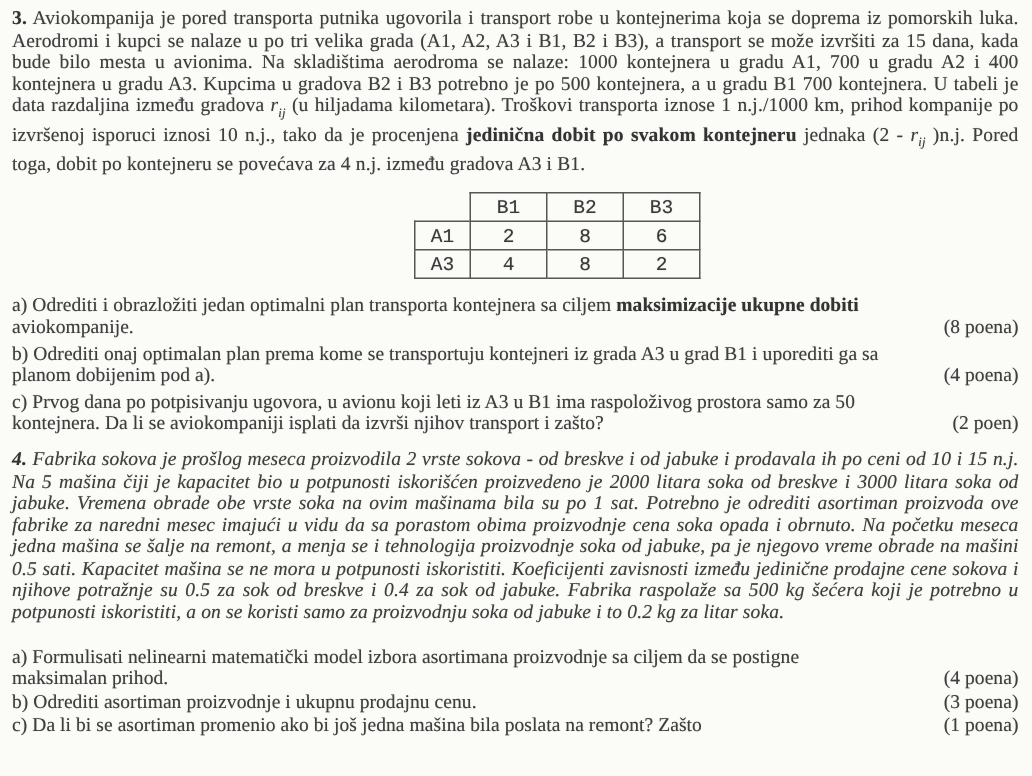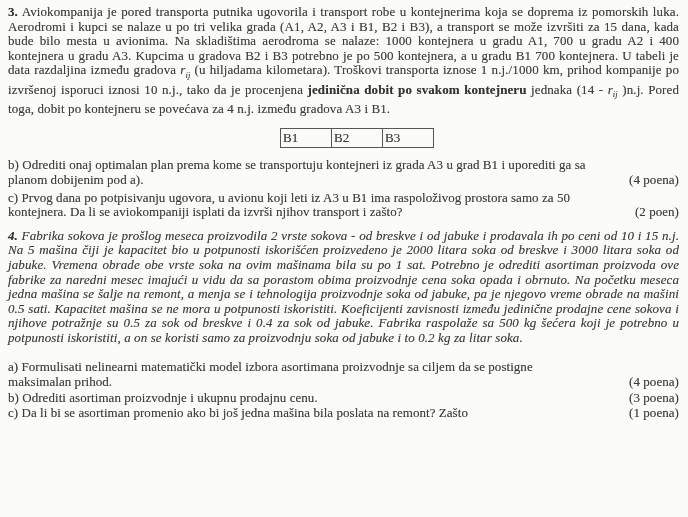--- a/index.html
+++ b/index.html
@@ -25,23 +25,24 @@
   .para b { color: #333; }
   .para i sub { font-size: 8.5px; font-style: italic; margin-top: 37px; }
   .tbl-wrap { margin: 12px 0 10px 268px; }
   table.dist {
     border-collapse: collapse;
     font-size: 13px;
     color: #3a3a3a;
   }
   table.dist td {
     border: 1px solid #565656;
-    text-align: left;
+    text-align: center;
     height: 18px;
     padding: 0 2px;
+    font-family: Liberation Mono, monospace;
   }
   table.dist td.corner { border: none; }
   table.dist td.hdr { width: 46px; }
   table.dist td.lbl { width: 32px; }
   .questions { margin-top: 8px; }
   .q {
     display: flex;
     align-items: flex-end;
     font-size: 13px;
     line-height: 14.6px;
@@ -59,39 +60,59 @@
 <body>
 
 <div class="page">
 
   <p class="para">
     <b>3.</b>
     <span>Aviokompanija je pored transporta putnika ugovorila i transport robe u kontejnerima koja se doprema iz pomorskih luka. Aerodromi i kupci se nalaze u po tri velika grada (A1, A2, A3 i B1, B2 i B3), a transport se može izvršiti za 15 dana, kada bude bilo mesta u avionima. Na skladištima aerodroma se nalaze: 1000 kontejnera u gradu A1, 700 u gradu A2 i 400 kontejnera u gradu A3. Kupcima u gradova B2 i B3 potrebno je po 500 kontejnera, a u gradu B1 700 kontejnera. U tabeli je data razdaljina između gradova</span>
     <i><span>r</span><sub>ij</sub></i>
     <span>(u hiljadama kilometara). Troškovi transporta iznose 1 n.j./1000 km, prihod kompanije po izvršenoj isporuci iznosi 10 n.j., tako da je procenjena</span>
     <b>jedinična dobit po svakom kontejneru</b>
-    <span>jednaka (14 -</span>
+    <span>jednaka (2 -</span>
     <i><span>r</span><sub>ij</sub></i>
     <span>)n.j. Pored toga, dobit po kontejneru se povećava za 4 n.j. između gradova A3 i B1.</span>
   </p>
 
   <div class="tbl-wrap">
     <table class="dist">
       <tbody>
           <tr>
         <td class="corner"></td>
         <td class="hdr">B1</td>
         <td class="hdr">B2</td>
         <td class="hdr">B3</td>
       </tr>
+      <tr>
+        <td class="lbl">A1</td>
+        <td>2</td>
+        <td>8</td>
+        <td>6</td>
+      </tr>
+      <tr>
+        <td class="lbl">A3</td>
+        <td>4</td>
+        <td>8</td>
+        <td>2</td>
+      </tr>
     </tbody>
       </table>
   </div>
 
   <div class="questions">
+    <div class="q">
+      <div class="q-text">
+        <span>a) Odrediti i obrazložiti jedan optimalni plan transporta kontejnera sa ciljem</span>
+        <b>maksimizacije ukupne dobiti</b>
+        <span>aviokompanije.</span>
+      </div>
+      <div class="q-points">(8 poena)</div>
+    </div>
     <div class="q">
       <div class="q-text">b) Odrediti onaj optimalan plan prema kome se transportuju kontejneri iz grada A3 u grad B1 i uporediti ga sa planom dobijenim pod a).</div>
       <div class="q-points">(4 poena)</div>
     </div>
     <div class="q">
       <div class="q-text">c) Prvog dana po potpisivanju ugovora, u avionu koji leti iz A3 u B1 ima raspoloživog prostora samo za 50 kontejnera. Da li se aviokompaniji isplati da izvrši njihov transport i zašto?</div>
       <div class="q-points">(2 poen)</div>
     </div>
   </div>
 

